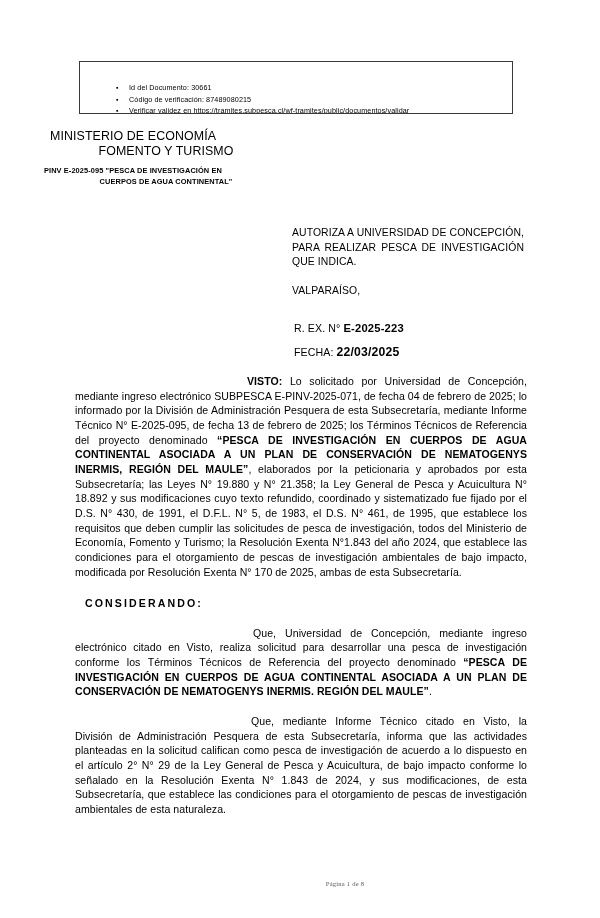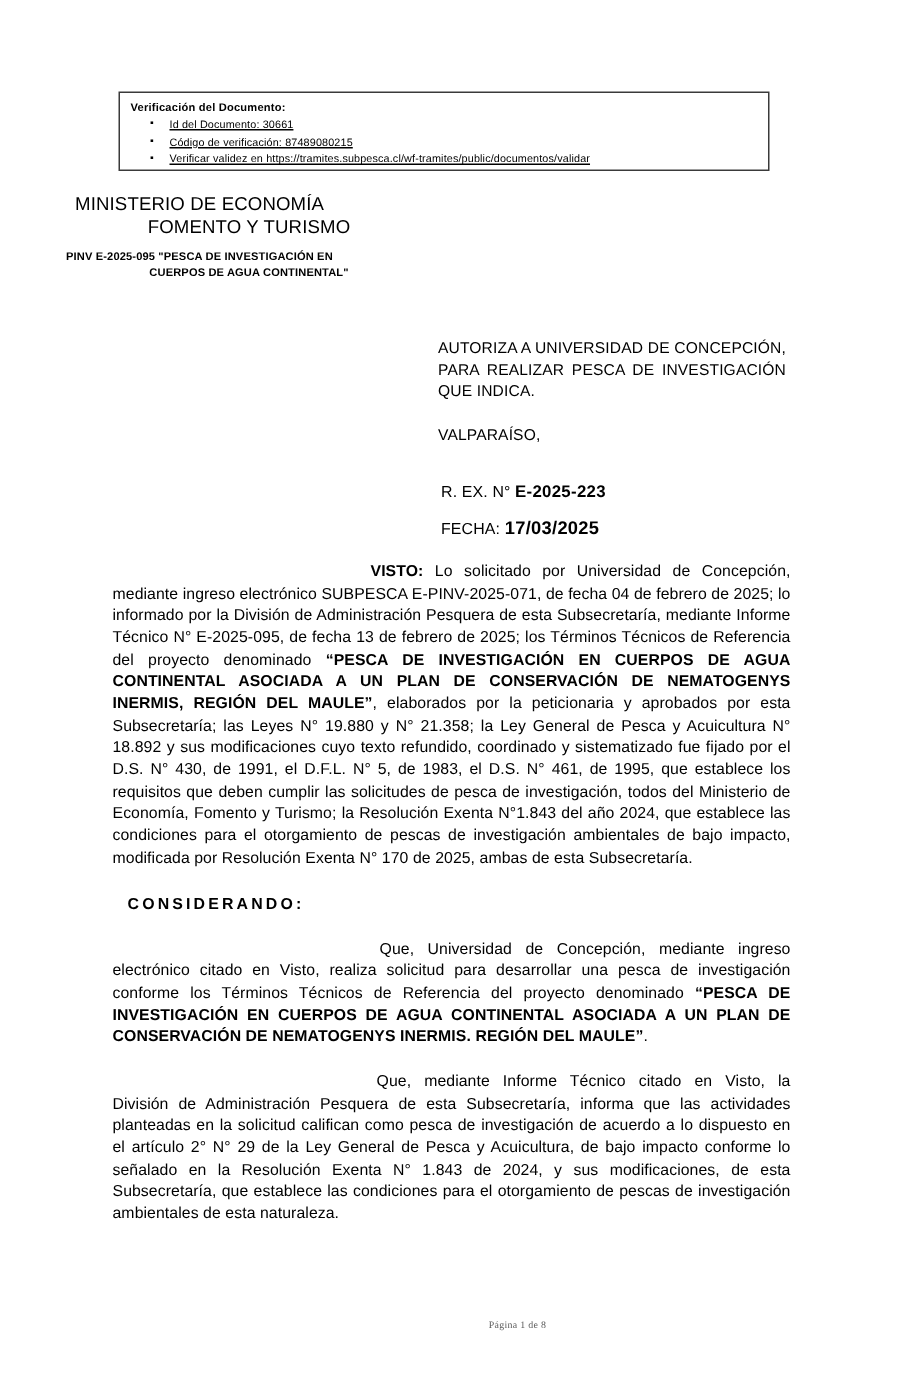--- a/index.html
+++ b/index.html
@@ -38,24 +38,23 @@
     background: #fff;
   }
   .verif-title {
     font-size: 7.4px;
     font-weight: bold;
     line-height: 11px;
     letter-spacing: 0.15px;
     white-space: nowrap;
   }
   .verif-list {
-    margin: 0;
+    margin: 16px;
     padding: 0 0 0 26px;
     list-style: none;
-    text-decoration: underline;
   }
   .verif-list li {
     font-size: 7.2px;
     line-height: 11.6px;
     white-space: nowrap;
     position: relative;
     letter-spacing: 0.1px;
   }
   .verif-list li .bullet {
     position: absolute;
@@ -186,21 +185,20 @@
     letter-spacing: 0.2px;
     font-family: "Liberation Serif", serif;
   }
 </style>
 </head>
 <body>
 
 <div class="page">
 
   <div class="verif-box">
-    <div class="verif-title">Verificación del Documento:</div>
     <ul class="verif-list">
       <li>
         <span class="bullet">▪</span>
         <span>Id del Documento: 30661</span>
       </li>
       <li>
         <span class="bullet">▪</span>
         <span>Código de verificación: 87489080215</span>
       </li>
       <li>
@@ -223,21 +221,21 @@
 
   <div class="city">VALPARAÍSO,</div>
 
   <div class="resnum">
     <span>R. EX. N°</span>
     <b>E-2025-223</b>
   </div>
 
   <div class="fecha">
     <span>FECHA:</span>
-    <b>17/03/2025</b>
+    <b>22/03/2025</b>
   </div>
 
   <div class="body-block">
 
     <p class="para">
       <span class="indent"></span><span class="lead">VISTO:</span><span> Lo solicitado por Universidad de Concepción, mediante ingreso electrónico SUBPESCA E-PINV-2025-071, de fecha 04 de febrero de 2025; lo informado por la División de Administración Pesquera de esta Subsecretaría, mediante Informe Técnico N° E-2025-095, de fecha 13 de febrero de 2025; los Términos Técnicos de Referencia del proyecto denominado </span><b>“PESCA DE INVESTIGACIÓN EN CUERPOS DE AGUA CONTINENTAL ASOCIADA A UN PLAN DE CONSERVACIÓN DE NEMATOGENYS INERMIS, REGIÓN DEL MAULE”</b><span>, elaborados por la peticionaria y aprobados por esta Subsecretaría; las Leyes N° 19.880 y N° 21.358; la Ley General de Pesca y Acuicultura N° 18.892 y sus modificaciones cuyo texto refundido, coordinado y sistematizado fue fijado por el D.S. N° 430, de 1991, el D.F.L. N° 5, de 1983, el D.S. N° 461, de 1995, que establece los requisitos que deben cumplir las solicitudes de pesca de investigación, todos del Ministerio de Economía, Fomento y Turismo; la Resolución Exenta N°1.843 del año 2024, que establece las condiciones para el otorgamiento de pescas de investigación ambientales de bajo impacto, modificada por Resolución Exenta N° 170 de 2025, ambas de esta Subsecretaría.</span>
     </p>
 
     <div class="heading-considerando">CONSIDERANDO:</div>
 

